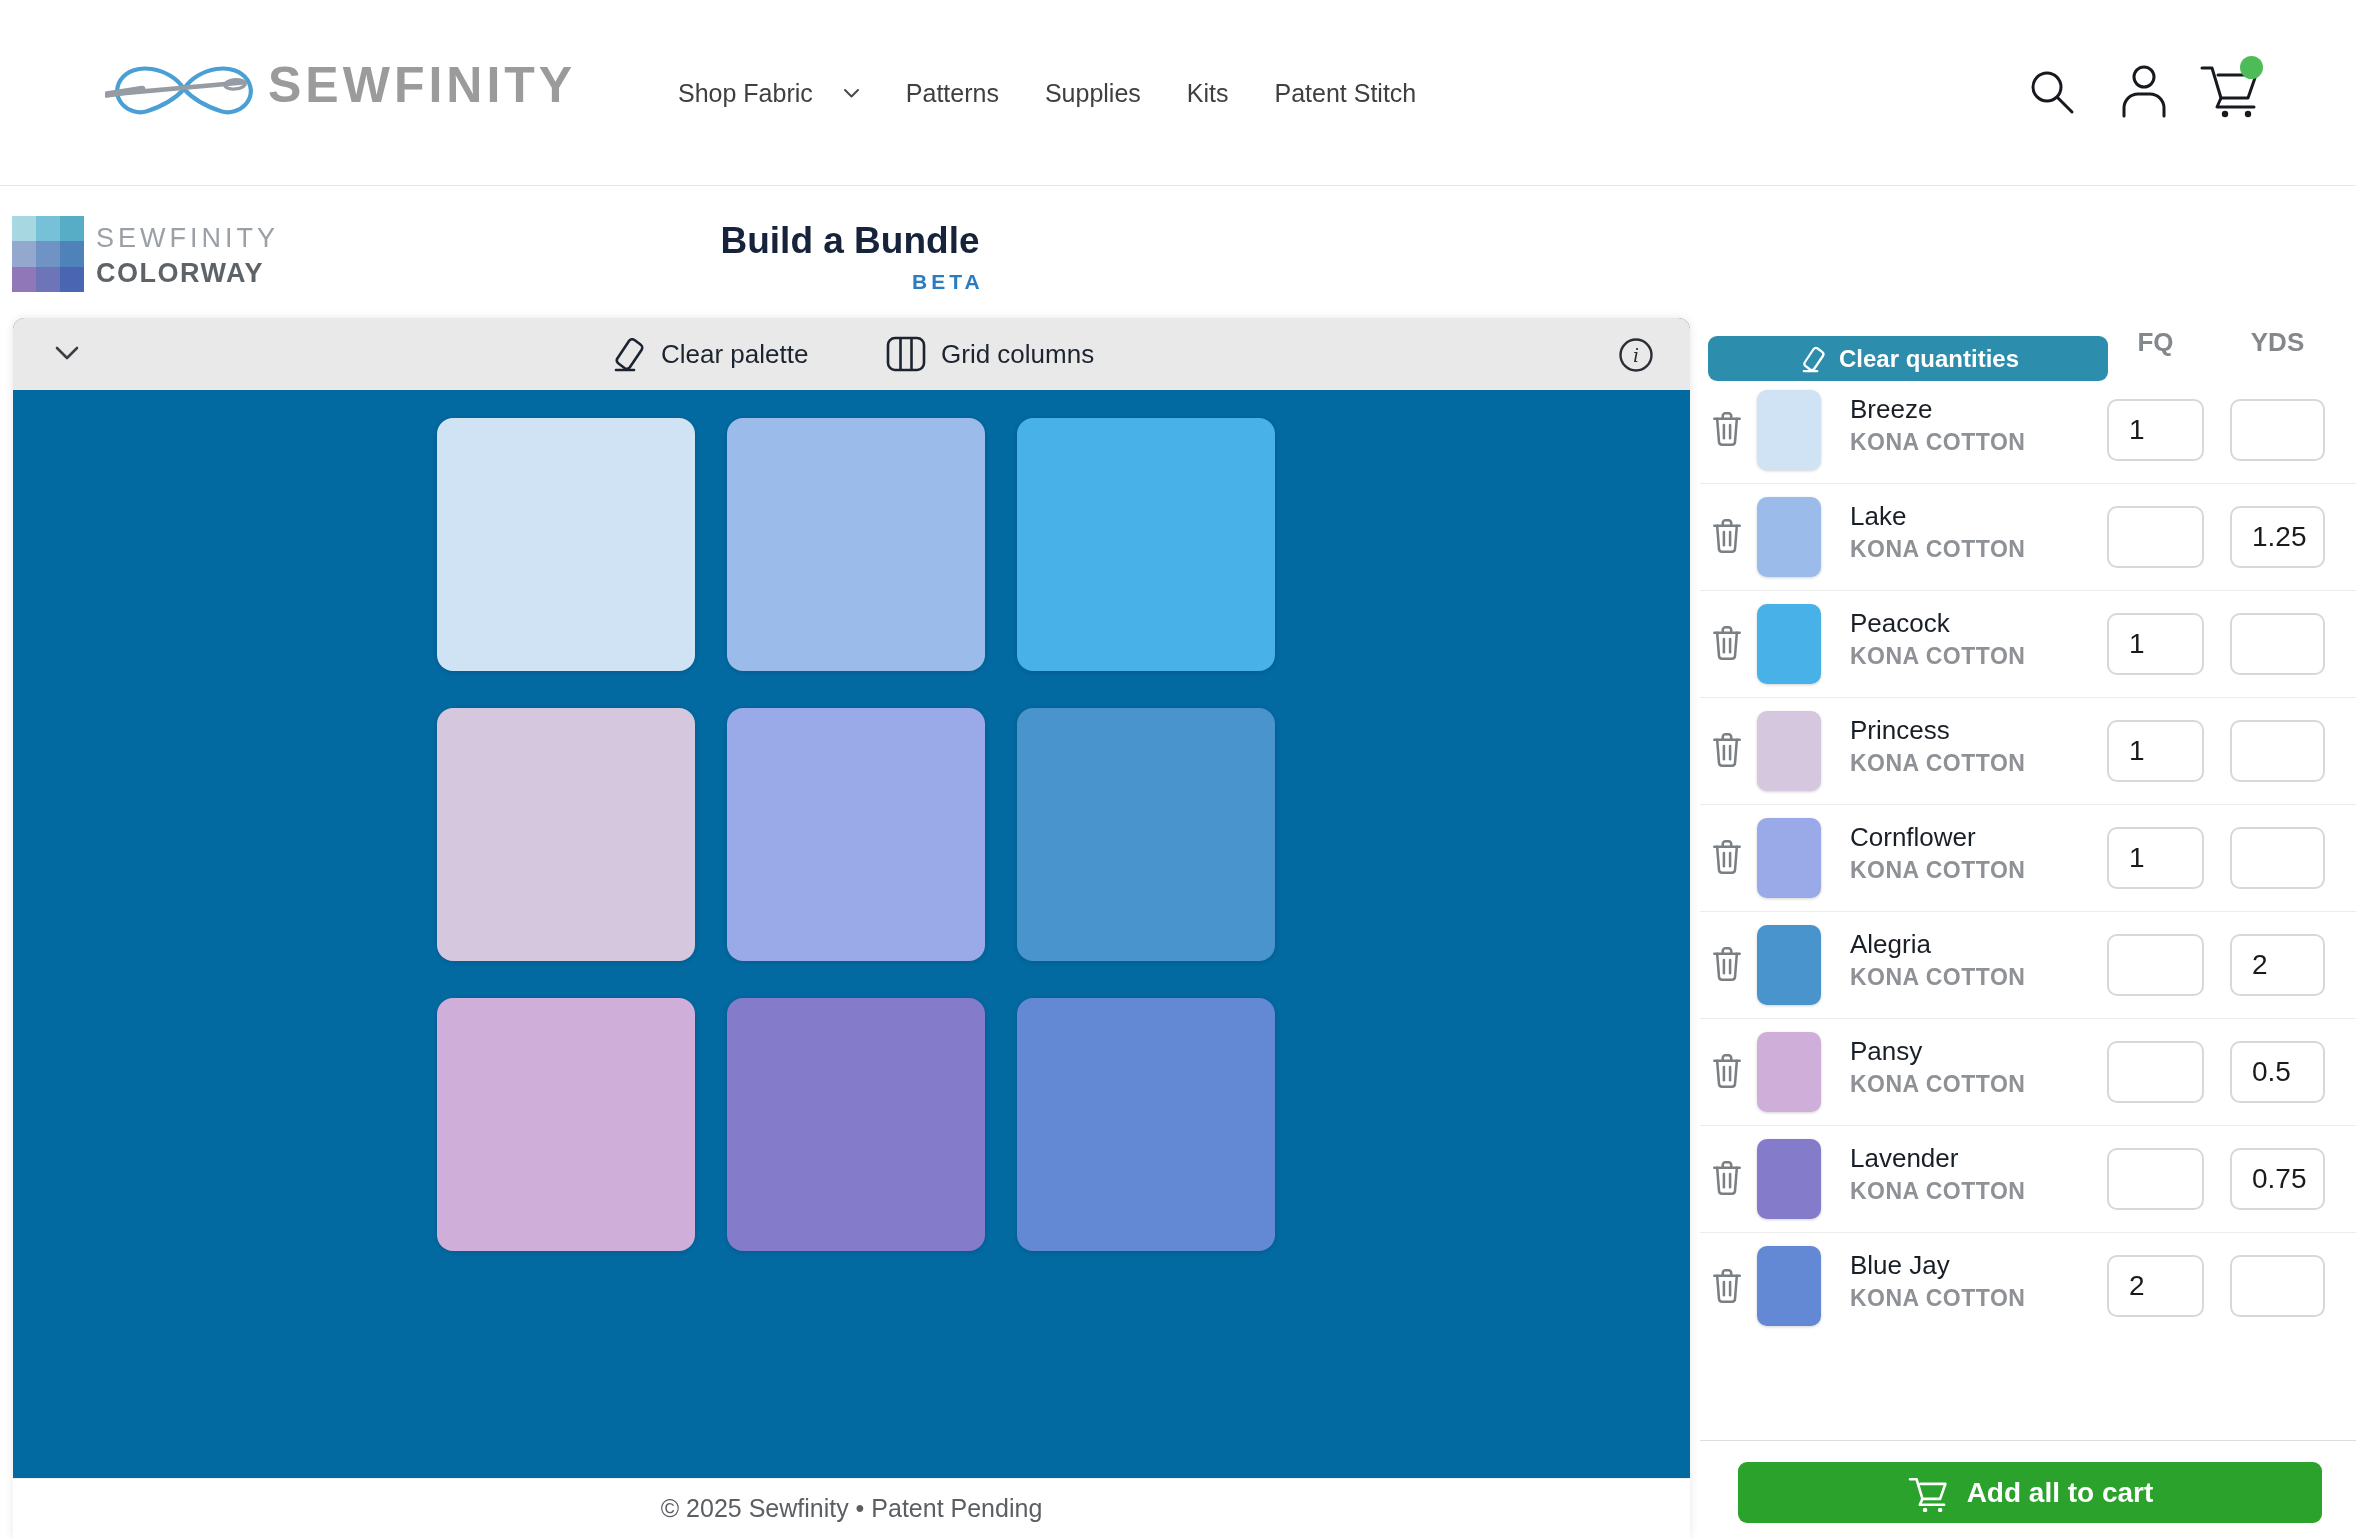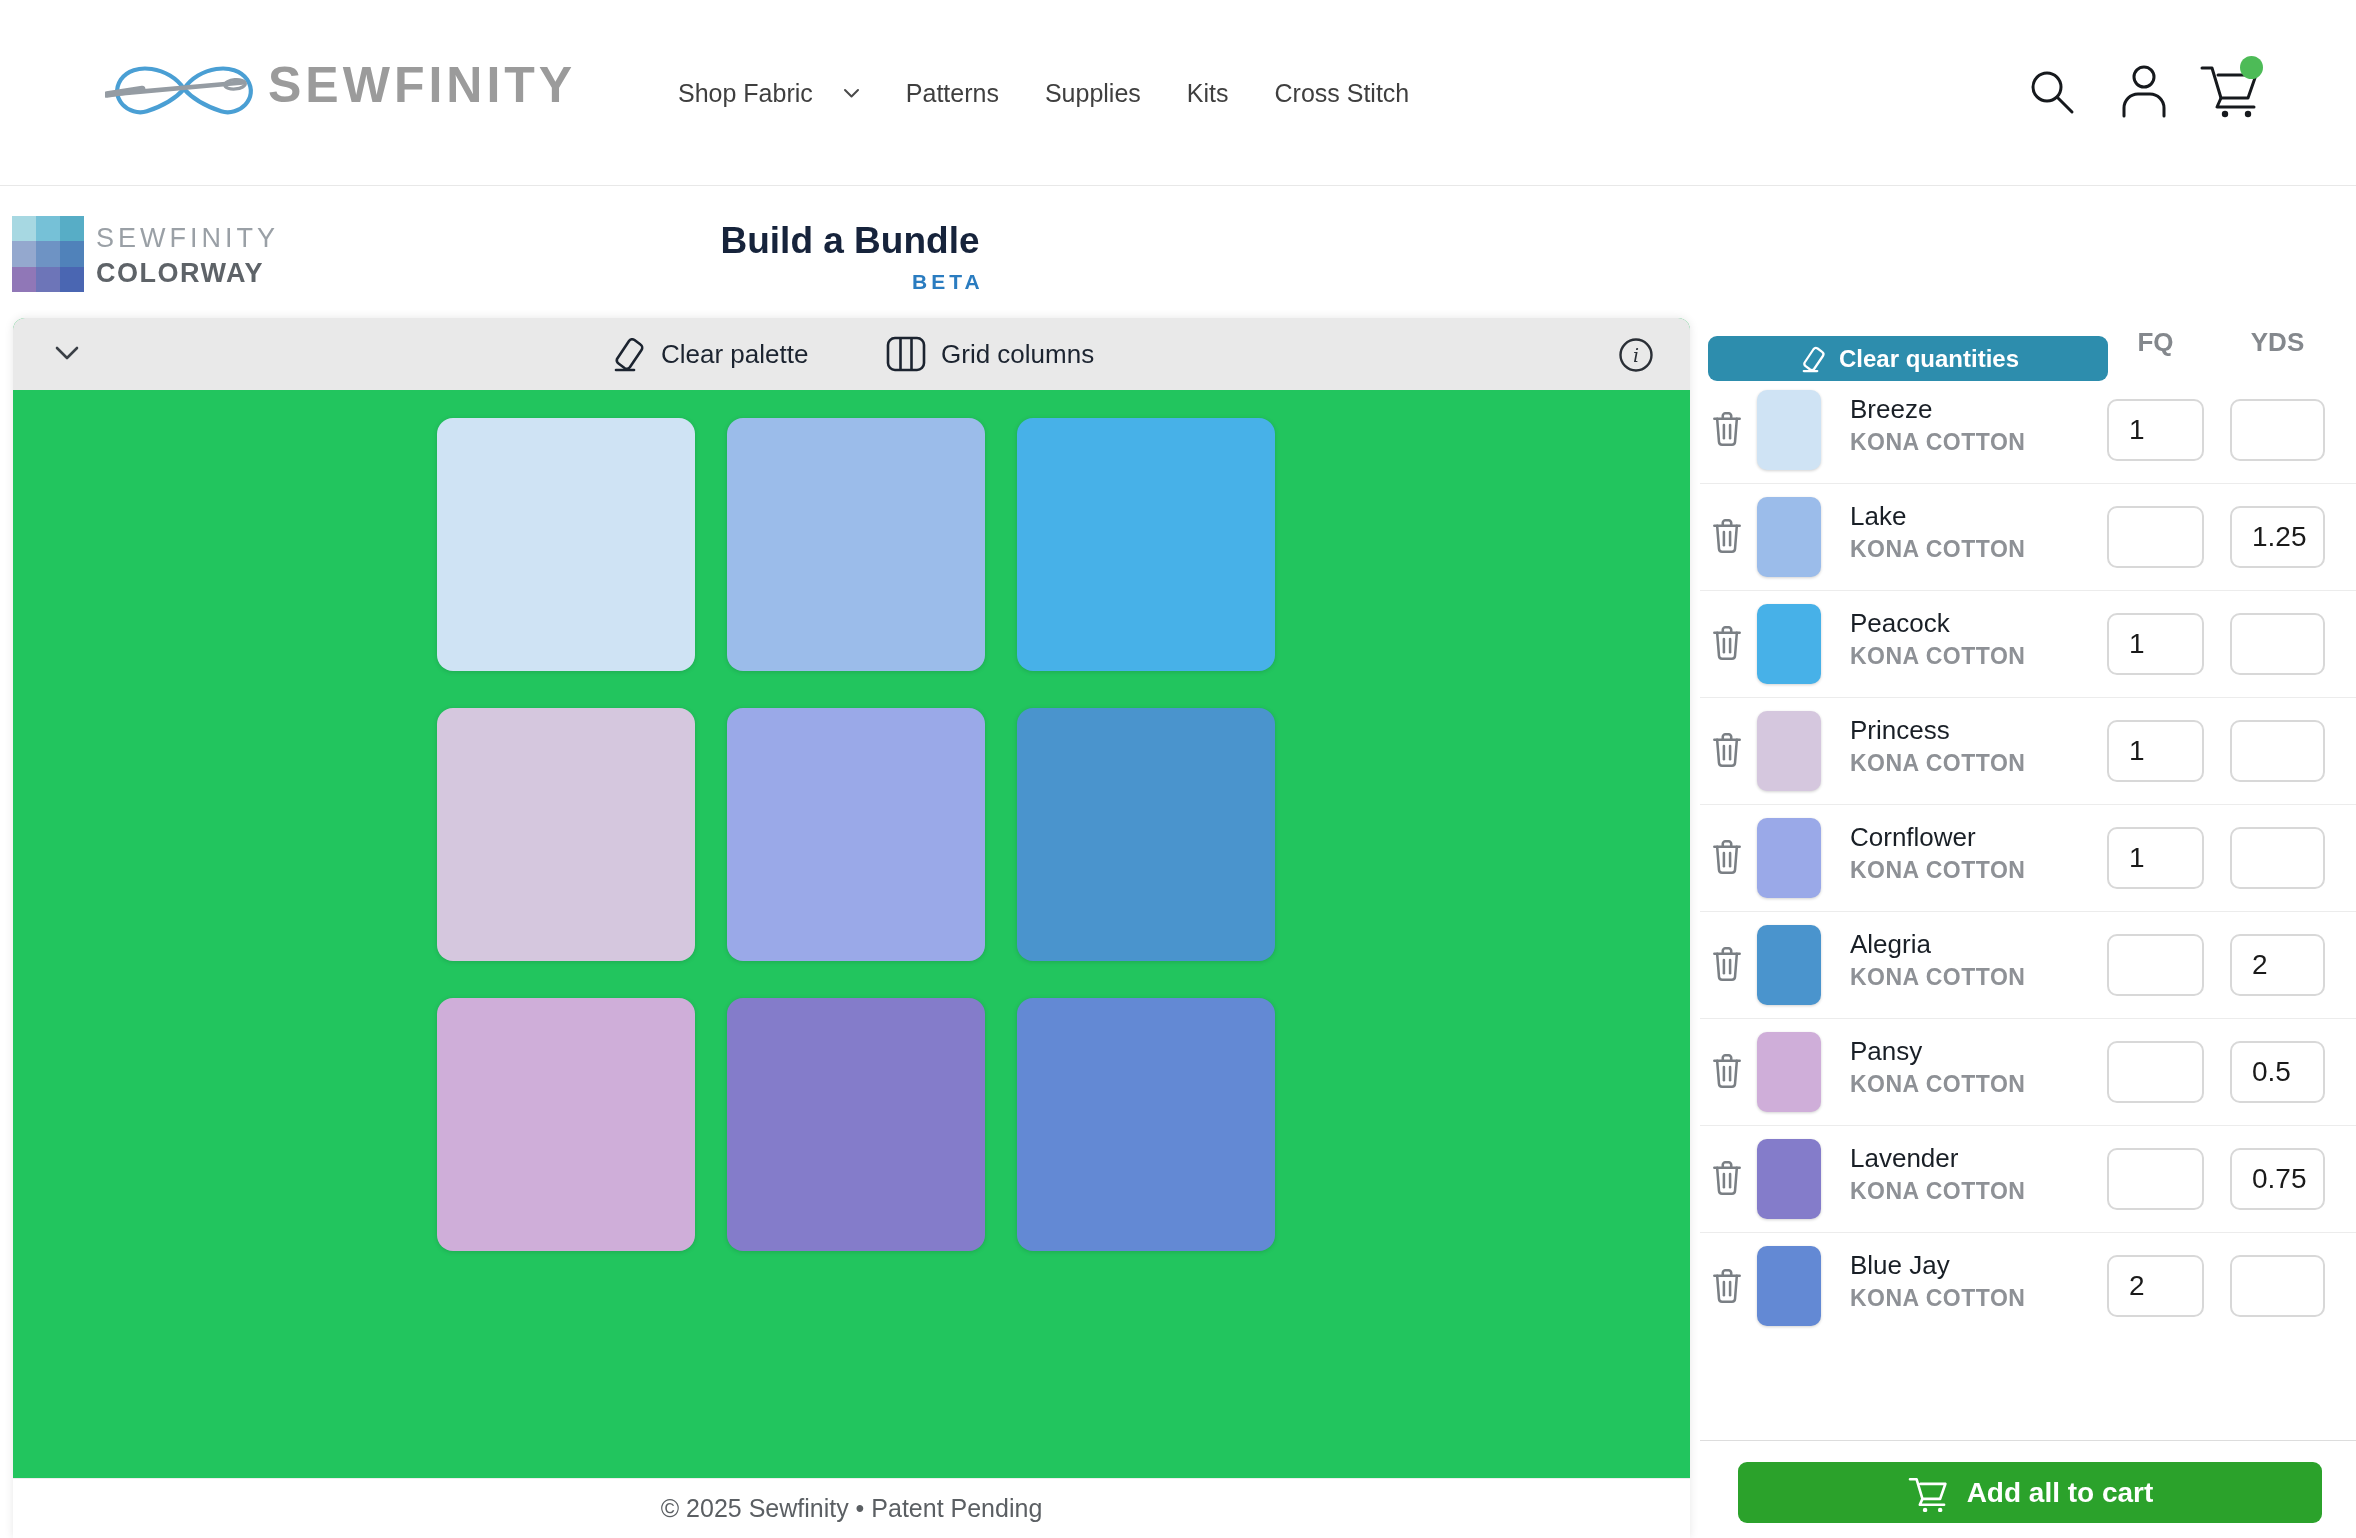--- a/index.html
+++ b/index.html
@@ -24,21 +24,21 @@
   .colorway-text { position:absolute; left:96px; top:221px; line-height:35px; font-size:27px; }
   .cw-line1 { color:#9aa0a6; letter-spacing:4px; }
   .cw-line2 { color:#5e6368; font-weight:700; letter-spacing:1.5px; }
   .bundle-title { position:absolute; left:0; top:220px; width:1700px; text-align:center; font-size:37px; font-weight:600; color:#16233b; }
   .beta { position:absolute; left:912px; top:270px; font-size:21px; font-weight:600; letter-spacing:4px; }
   .tab { position:absolute; top:250px; font-size:27px; cursor:pointer; }
   .tab-find { left:1733px; color:#9aa0a6; }
   .tab-buy { left:1928px; color:#10192b; font-weight:500; }
   .tab-underline { position:absolute; left:1898px; top:297px; width:86px; height:5px; background:#1c2430; border-radius:3px; }
   
-  .main-panel { position:absolute; left:13px; top:318px; width:1677px; height:1220px; background:#22c55e; border-radius:12px 12px 0 0; box-shadow:0 0 10px rgba(0,0,0,0.10); }
+  .main-panel { position:absolute; left:13px; top:318px; width:1677px; height:1220px; background:#0369a1; border-radius:12px 12px 0 0; box-shadow:0 0 10px rgba(0,0,0,0.10); }
   .toolbar { position:absolute; left:0; top:0; width:100%; height:72px; background:#e9e9e9; border-radius:12px 12px 0 0; }
   .tb-chevron { position:absolute; left:42px; top:28px; cursor:pointer; }
   .tb-btn { position:absolute; top:0; height:72px; display:flex; align-items:center; gap:14px; font-size:26px; font-weight:500; color:#1c2430; cursor:pointer; }
   .tb-clear { left:594px; }
   .tb-grid { left:872px; }
   .tb-info { position:absolute; right:36px; top:19px; cursor:pointer; }
   .swatch-grid { position:absolute; left:424px; top:100px; display:grid; grid-template-columns:repeat(3,258px); grid-auto-rows:253px; column-gap:32px; row-gap:37px; }
   .swatch { border-radius:16px; box-shadow:0 1px 5px rgba(0,0,0,0.14); cursor:pointer; }
   .panel-footer { position:absolute; left:0; bottom:0; width:100%; height:60px; border-top:1px solid #ededed; display:flex; align-items:center; justify-content:center; font-size:25px; color:#5b5f63; background:#fff; }
   
@@ -89,21 +89,21 @@
         <div class="nav-item">
           <span>Patterns</span>
         </div>
         <div class="nav-item">
           <span>Supplies</span>
         </div>
         <div class="nav-item">
           <span>Kits</span>
         </div>
         <div class="nav-item">
-          <span>Cross Stitch</span>
+          <span>Patent Stitch</span>
         </div>
       </nav>
 
     <svg class="hdr-icon icon-search" width="52" height="52" viewBox="0 0 52 52">
       <circle cx="21" cy="21" r="14" fill="none" stroke="#16191d" stroke-width="3"></circle>
       <line x1="31.5" y1="31.5" x2="46" y2="46" stroke="#16191d" stroke-width="3" stroke-linecap="round"></line>
     </svg>
     <svg class="hdr-icon icon-account" width="56" height="58" viewBox="0 0 56 58">
       <circle cx="28" cy="15" r="10" fill="none" stroke="#16191d" stroke-width="3"></circle>
       <path d="M8 54 v-8 a14 14 0 0 1 14 -14 h12 a14 14 0 0 1 14 14 v8" fill="none" stroke="#16191d" stroke-width="3" stroke-linecap="round"></path>

